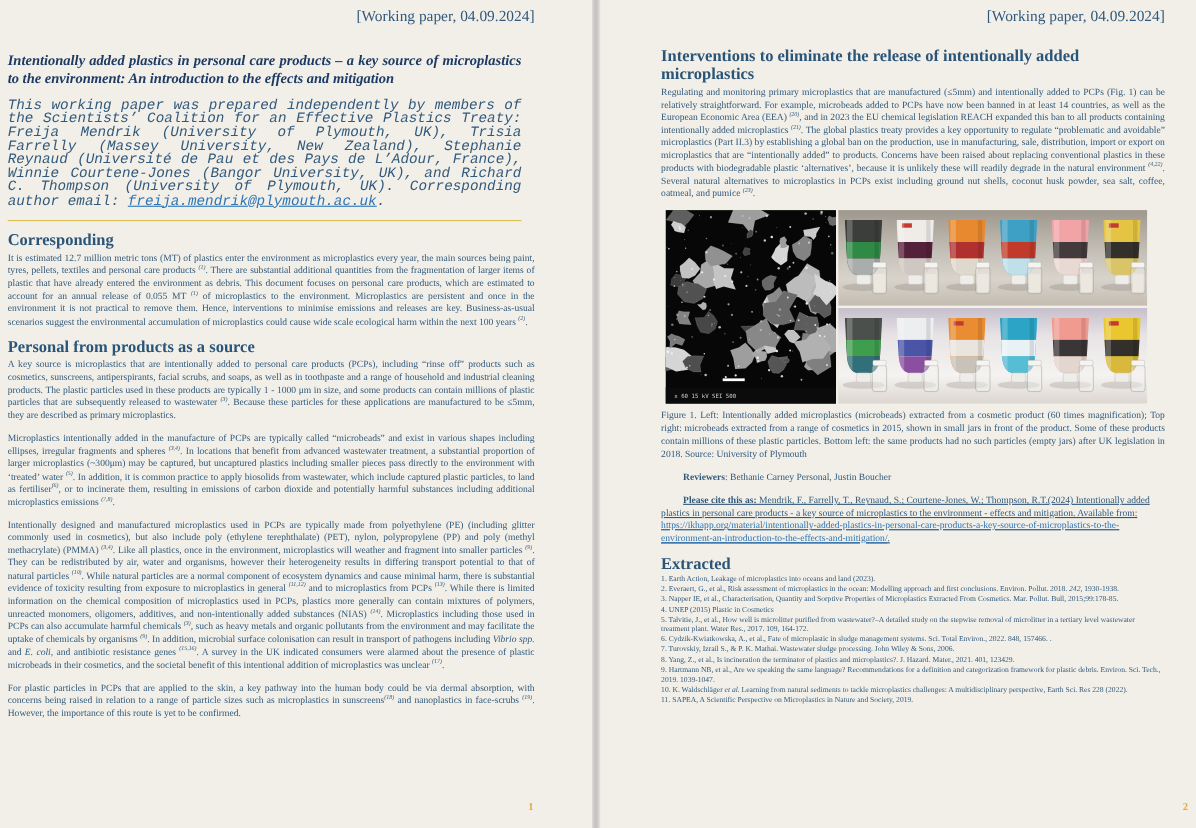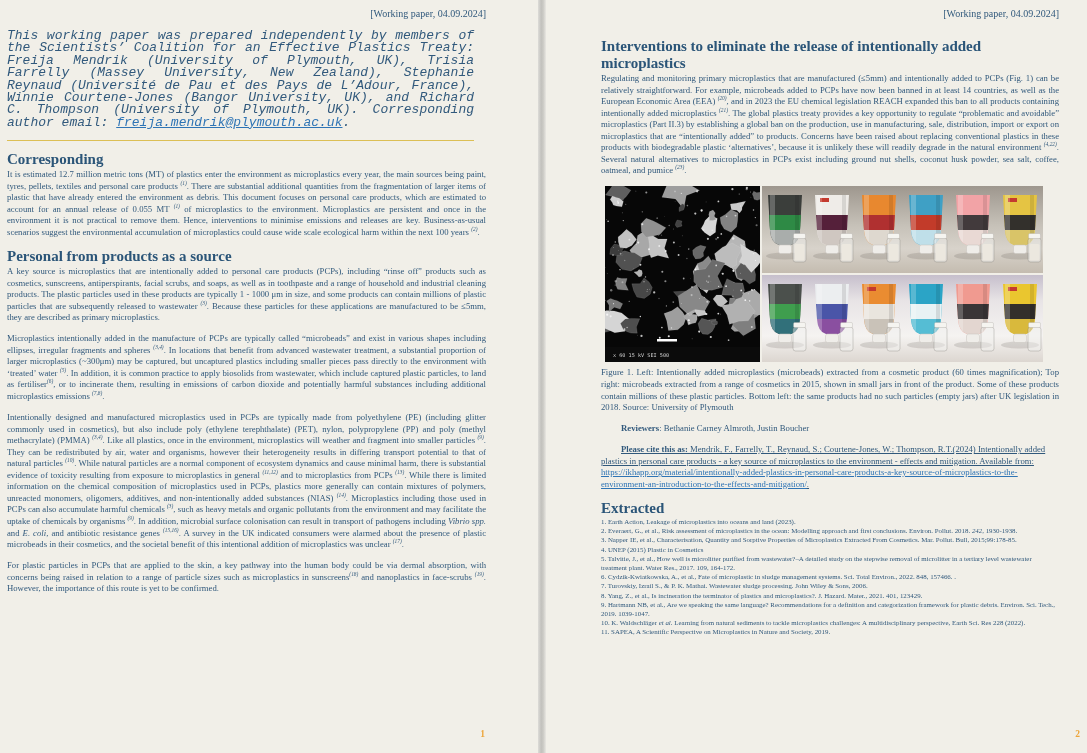--- a/index.html
+++ b/index.html
@@ -12,21 +12,21 @@
     overflow: hidden;
   }
   .spread { display: flex; width: 1087px; height: 753px; }
   .page { position: relative; overflow: hidden; background: #f1efe8; }
   .page-left  { width: 538px; padding: 6px 52px 0 7px; }
   .page-right { flex: 1; padding: 6px 28px 0 55px; }
   .spine {
     flex: none; width: 8px;
     background: linear-gradient(90deg, #dddcd8 0%, #c2c1bd 40%, #cbcac5 65%, #e9e7e2 100%);
   }
-  .header-date { text-align: right; font-size: 10px; margin: 2px 0 0; }
+  .header-date { text-align: right; font-size: 14px; margin: 2px 0 0; }
   .title {
     font-size: 13.2px; line-height: 1.2; font-style: italic; color: #1c3a63;
     text-align: justify; margin: 23px 12px 0 0;
   }
   .title .t-bold { font-weight: bold; }
   .authors {
     font-style: italic; font-size: 13px; line-height: 12.4px;
     text-align: justify; margin: 11px 12px 0 0; font-family: Liberation Mono, monospace;
   }
   .gold-rule { border: none; border-top: 1.6px solid #dcbf55; margin: 11px 12px 0 0; }
@@ -55,20 +55,21 @@
   b.lab { font-weight: bold; padding-left: 20px; }
 </style>
 </head>
 <body>
 
 <div class="spread">
 
   <div class="page page-left">
     <div class="header-date">[Working paper, 04.09.2024]</div>
 
+    <h1 class="title"><span class="t-bold">Intentionally added plastics in personal care products – a key source of microplastics to the environment:</span><span> An introduction to the effects and mitigation</span></h1>
 
     <p class="authors"><span>This working paper was prepared independently by members of the Scientists’ Coalition for an Effective Plastics Treaty: Freija Mendrik (University of Plymouth, UK), Trisia Farrelly (Massey University, New Zealand), Stephanie Reynaud (Université de Pau et des Pays de L’Adour, France), Winnie Courtene-Jones (Bangor University, UK), and Richard C. Thompson (University of Plymouth, UK). Corresponding author email: </span><a href="#">freija.mendrik@plymouth.ac.uk</a><span>.</span></p>
 
     <hr class="gold-rule">
 
     <h3 class="sec first">Corresponding</h3>
     <p class="body">It is estimated 12.7 million metric tons (MT) of plastics enter the environment as microplastics every year, the main sources being paint, tyres, pellets, textiles and personal care products <sup>(1)</sup>. There are  substantial additional quantities from the fragmentation of larger items of plastic that have already entered the environment as debris. This document focuses on personal care products, which are estimated to account for an annual release of 0.055 MT <sup>(1)</sup> of microplastics to the environment. Microplastics are persistent and once in the environment it is not practical to remove them. Hence, interventions to minimise emissions and releases are key. Business-as-usual scenarios suggest the environmental accumulation of microplastics could cause wide scale ecological harm within the next 100 years <sup>(2)</sup>.</p>
 
     <h3 class="sec">Personal from products as a source</h3>
     <p class="body">A key source is microplastics that are intentionally added to personal care products (PCPs), including “rinse off” products such as cosmetics, sunscreens, antiperspirants, facial scrubs, and soaps, as well as in toothpaste and a range of household and industrial cleaning products. The plastic particles used in these products are typically 1 - 1000 μm in size, and some products can contain millions of plastic particles that are subsequently released to wastewater <sup>(3)</sup>.  Because these particles for these applications are manufactured to be ≤5mm, they are described as primary microplastics.</p>
@@ -563,21 +564,21 @@
             </g>
             <rect x="251.5" y="59" width="13" height="8.5" rx="2" fill="#efede9" stroke="#c6c3bd" stroke-width="0.5"></rect>
             <rect x="266" y="52" width="13" height="24" rx="2.5" fill="rgba(242,242,240,0.45)" stroke="rgba(125,122,116,0.55)" stroke-width="0.6"></rect>
             <rect x="266.5" y="47.5" width="12" height="5" rx="1.2" fill="#f5f4f0" stroke="rgba(150,148,142,0.5)" stroke-width="0.5"></rect>
           </svg>
       </div>
     </div>
 
     <p class="body caption">Figure 1. Left: Intentionally added microplastics (microbeads) extracted from a cosmetic product (60 times magnification); Top right: microbeads extracted from a range of cosmetics in 2015, shown in small jars in front of the product. Some of these products contain millions of these plastic particles. Bottom left: the same products had no such particles (empty jars) after UK legislation in 2018. Source: University of Plymouth</p>
 
-    <p class="body no-just reviewers"><b class="lab">Reviewers</b><span>: Bethanie Carney Almroth, Justin Boucher</span></p>
+    <p class="body no-just reviewers"><b class="lab">Reviewers</b><span>: Bethanie Carney Personal, Justin Boucher</span></p>
 
     <p class="body no-just cite"><b class="lab">Please cite this as: </b><span>Mendrik, F., Farrelly, T., Reynaud, S.; Courtene-Jones, W.; Thompson, R.T.(2024) Intentionally added plastics in personal care products - a key source of microplastics to the environment - effects and mitigation. Available from: </span><a href="#">https://ikhapp.org/material/intentionally-added-plastics-in-personal-care-products-a-key-source-of-microplastics-to-the-environment-an-introduction-to-the-effects-and-mitigation/</a><span>.</span></p>
 
     <h3 class="sec refs-heading">Extracted</h3>
     <div class="refs-list">
       <div class="ref">1. Earth Action, Leakage of microplastics into oceans and land (2023).</div>
       <div class="ref">2. Everaert, G., et al., Risk assessment of microplastics in the ocean: Modelling approach and first conclusions. Environ. Pollut. 2018. <i>242</i>, 1930-1938.</div>
       <div class="ref">3. Napper IE, et al., Characterisation, Quantity and Sorptive Properties of Microplastics Extracted From Cosmetics. Mar. Pollut. Bull, 2015;99:178-85.</div>
       <div class="ref">4. UNEP (2015) Plastic in Cosmetics</div>
       <div class="ref">5. Talvitie, J., et al., How well is microlitter purified from wastewater?–A detailed study on the stepwise removal of microlitter in a tertiary level wastewater treatment plant. Water Res., 2017. 109, 164-172.</div>

